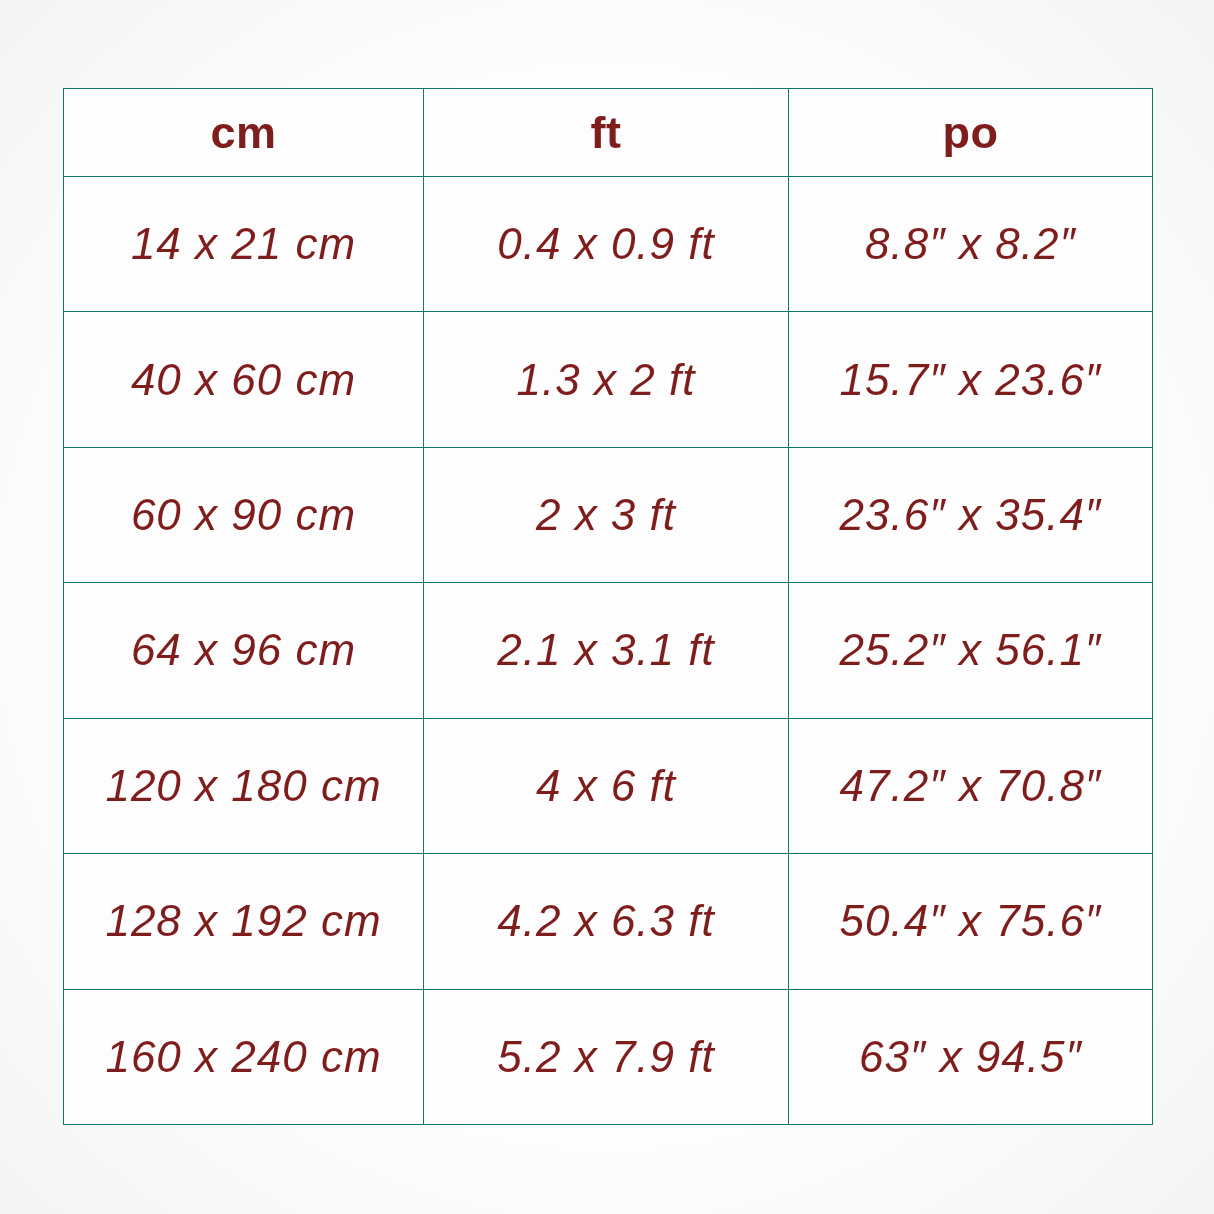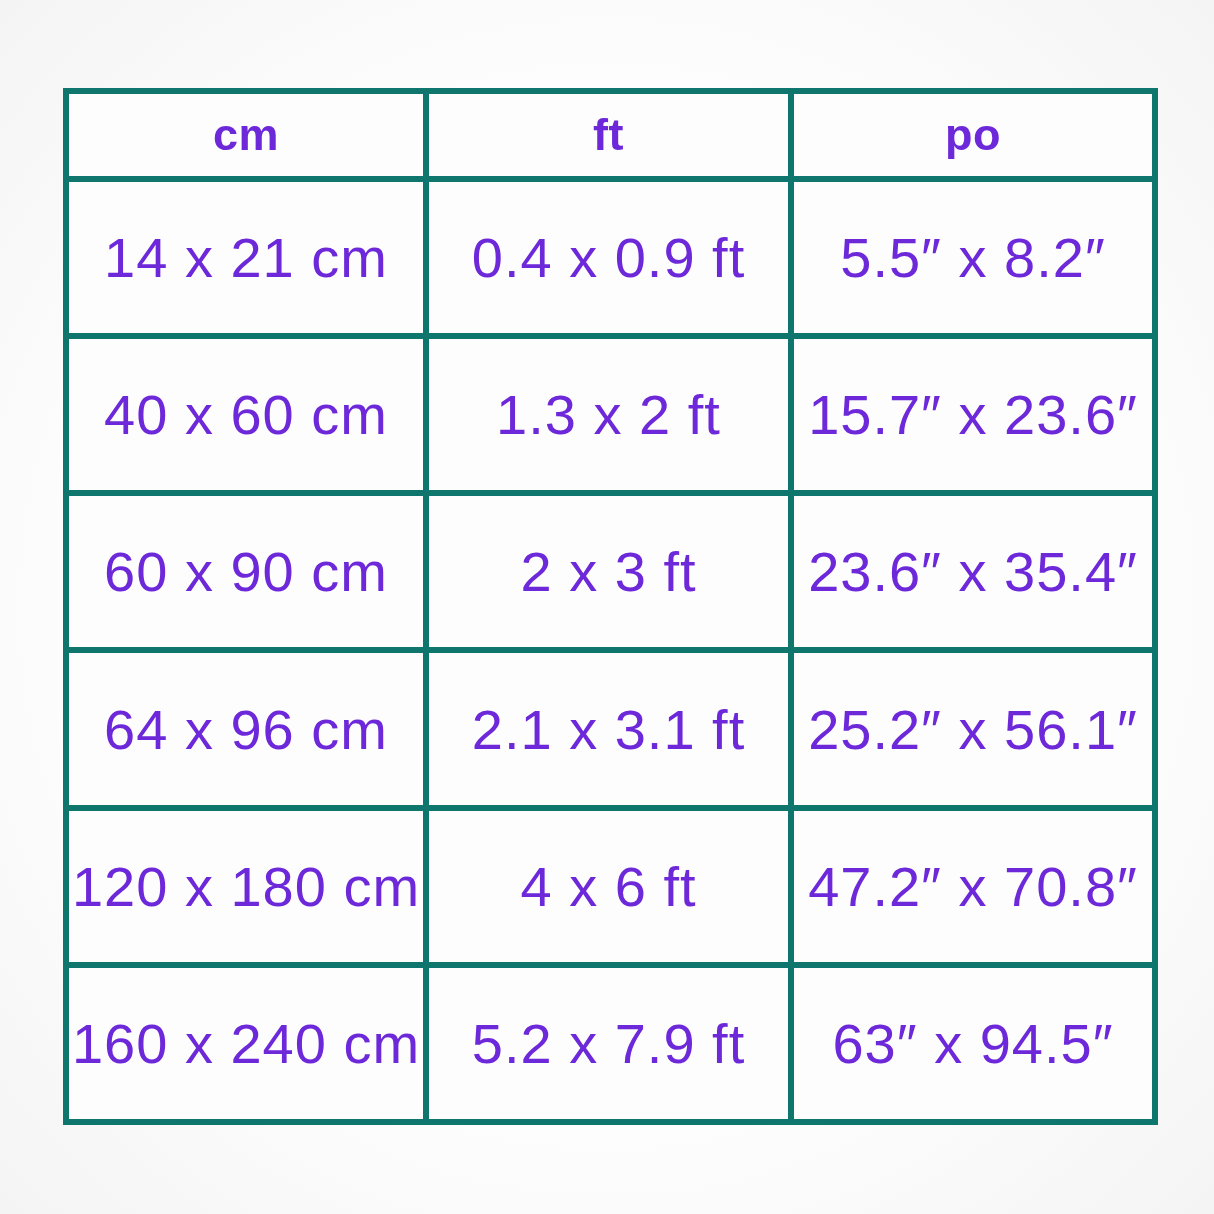--- a/index.html
+++ b/index.html
@@ -31,39 +31,40 @@
     border-collapse: collapse;
     table-layout: fixed;
     background: #fdfdfd;
   }
   table.conversion-table col.c1 { width: 360px; }
   table.conversion-table col.c2 { width: 365px; }
   table.conversion-table col.c3 { width: 364px; }
 
   table.conversion-table th,
   table.conversion-table td {
-    border: 6px solid #0f766e;
+    border: 1px solid #0f766e;
     text-align: center;
     vertical-align: middle;
     padding: 0;
-    color: #6d28d9;
+    color: #7f1d1d;
     white-space: nowrap;
   }
   table.conversion-table thead tr {
     height: 88px;
   }
   table.conversion-table th {
     font-size: 45px;
     font-weight: bold;
     letter-spacing: 0.5px;
   }
   table.conversion-table td {
-    font-size: 56px;
+    font-size: 44px;
     font-weight: 400;
     letter-spacing: 1px;
+    font-style: italic;
   }
 </style>
 </head>
 <body>
 
 <div class="viewport">
   <table class="conversion-table">
     <colgroup>
       <col class="c1">
         <col class="c2">
@@ -73,21 +74,21 @@
       <tr id="header-row">
           <th>cm</th>
           <th>ft</th>
           <th>po</th>
         </tr>
     </thead>
     <tbody id="table-body">
         <tr>
           <td>14 x 21 cm</td>
           <td>0.4 x 0.9 ft</td>
-          <td>5.5″ x 8.2″</td>
+          <td>8.8″ x 8.2″</td>
         </tr>
         <tr>
           <td>40 x 60 cm</td>
           <td>1.3 x 2 ft</td>
           <td>15.7″ x 23.6″</td>
         </tr>
         <tr>
           <td>60 x 90 cm</td>
           <td>2 x 3 ft</td>
           <td>23.6″ x 35.4″</td>
@@ -96,19 +97,24 @@
           <td>64 x 96 cm</td>
           <td>2.1 x 3.1 ft</td>
           <td>25.2″ x 56.1″</td>
         </tr>
         <tr>
           <td>120 x 180 cm</td>
           <td>4 x 6 ft</td>
           <td>47.2″ x 70.8″</td>
         </tr>
         <tr>
+          <td>128 x 192 cm</td>
+          <td>4.2 x 6.3 ft</td>
+          <td>50.4″ x 75.6″</td>
+        </tr>
+        <tr>
           <td>160 x 240 cm</td>
           <td>5.2 x 7.9 ft</td>
           <td>63″ x 94.5″</td>
         </tr>
       </tbody>
   </table>
 </div>
 
 </body></html>

